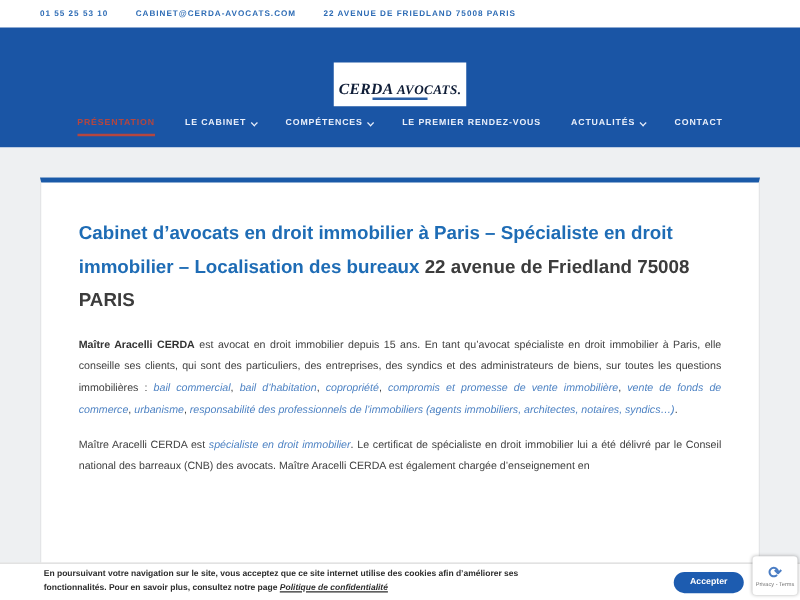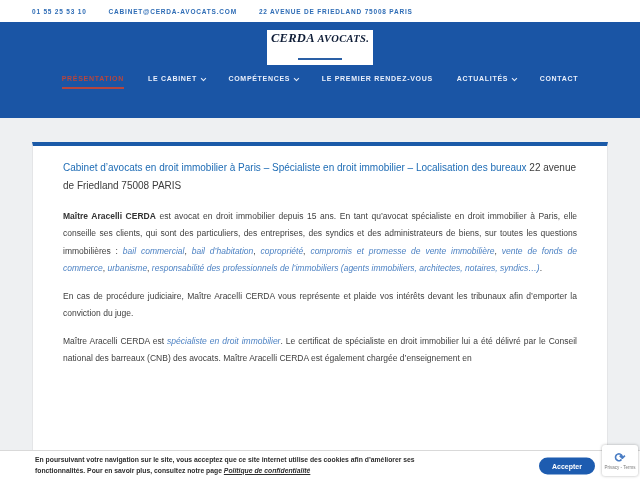--- a/index.html
+++ b/index.html
@@ -8,43 +8,43 @@
   .stage { position:relative; width:640px; height:480px; overflow:hidden; }
 
   
   .topbar { height:22px; background:#ffffff; display:flex; align-items:center;
     padding-left:32px; gap:22px; }
   .topbar a, .topbar span { font-size:6.5px; font-weight:bold; letter-spacing:.8px;
     color:#2e6cb5; text-decoration:none; text-transform:uppercase; }
 
   
   .band { height:96px; background:#1a55a5; text-align:center; }
-  .logo-box { display:inline-block; margin-top:8px; width:106px; height:35px;
-    background:#ffffff; position:relative; padding-top:1px; }
+  .logo-box { display:inline-block; margin-top:28px; width:106px; height:35px;
+    background:#ffffff; position:relative; padding-top:14px; }
   .logo-text { font-family:"Liberation Serif", serif; font-style:italic; font-weight:bold;
     color:#0e1c36; font-size:12.5px; letter-spacing:.3px; white-space:nowrap; }
   .logo-text .sfx { font-size:10.5px; }
   .logo-rule { position:absolute; left:50%; transform:translateX(-50%); bottom:5px;
     width:44px; height:2px; background:#2a5fa5; }
 
   .nav { margin-top:10px; display:flex; justify-content:center; align-items:center; gap:24px; }
   .nav-item { display:flex; align-items:center; gap:4px; cursor:pointer;
     font-size:7px; font-weight:bold; letter-spacing:.7px; color:#e9effb;
     text-transform:uppercase; padding-bottom:5px; border-bottom:2px solid transparent; }
   .nav-item.active { color:#b5463f; border-bottom-color:#b5463f; }
   .chev { width:3.5px; height:3.5px; border-right:1.2px solid currentColor;
     border-bottom:1.2px solid currentColor; transform:rotate(45deg) translateY(-1px); }
 
   
   .page { position:absolute; top:118px; left:0; right:0; bottom:0; background:#eef0f2; }
   .card { width:576px; margin:24px auto 0; background:#ffffff;
     border-top:4px solid #1a5aa8; border-left:1px solid #e4e5e7; border-right:1px solid #e4e5e7;
     padding:9px 30px 40px; height:340px; }
-  .card h1 { font-size:10px; line-height:1.8; font-weight:normal; color:#1e6cb5;
-    margin:4px 0 13px; }
+  .card h1 { font-size:15px; line-height:1.8; font-weight:bold; color:#1e6cb5;
+    margin:18px 0 13px; }
   .card h1 .s-dark { color:#3c3c3c; }
   .card p { font-size:8.5px; line-height:2.05; color:#404040; text-align:justify;
     margin-bottom:10px; }
   .card p strong { color:#333333; }
   a.ilink { color:#4d82c3; text-decoration:none;font-style:italic; }
 
   
   .cookiebar { position:absolute; left:0; right:0; bottom:0; height:30px; background:#ffffff;
     border-top:1px solid #d9d9d9; display:flex; align-items:center; padding-left:35px; }
   .cookie-msg { width:382px; font-size:6.8px; font-weight:bold; color:#2d2d2d; line-height:1.55; }
@@ -99,21 +99,20 @@
       <div class="nav-item">
         <span>CONTACT</span>
       </div>
     </nav>
   </div>
 
   <div class="page">
     <div class="card">
       <h1><span class="s-blue">Cabinet d’avocats en droit immobilier à Paris – Spécialiste en droit immobilier – Localisation des bureaux </span><span class="s-dark">22 avenue de Friedland 75008 PARIS</span></h1>
       <p><strong>Maître Aracelli CERDA</strong> est avocat en droit immobilier depuis 15 ans. En tant qu’avocat spécialiste en droit immobilier à Paris, elle conseille ses clients, qui sont des particuliers, des entreprises, des syndics et des administrateurs de biens, sur toutes les questions immobilières : <a class="ilink" href="#">bail commercial</a>, <a class="ilink" href="#">bail d’habitation</a>, <a class="ilink" href="#">copropriété</a>, <a class="ilink" href="#">compromis et promesse de vente immobilière</a>, <a class="ilink" href="#">vente de fonds de commerce</a>, <a class="ilink" href="#">urbanisme</a>, <a class="ilink" href="#">responsabilité des professionnels de l’immobiliers (agents immobiliers, architectes, notaires, syndics…)</a>.</p>
-      <p>En cas de procédure judiciaire, Maître Aracelli CERDA vous représente et plaide vos intérêts devant les tribunaux afin d’emporter la conviction du juge.</p>
       <p>Maître Aracelli CERDA est <a class="ilink" href="#">spécialiste en droit immobilier</a>. Le certificat de spécialiste en droit immobilier lui a été délivré par le Conseil national des barreaux (CNB) des avocats. Maître Aracelli CERDA est également chargée d’enseignement en</p>
     </div>
   </div>
 
   <div class="cookiebar">
     <div class="cookie-msg">En poursuivant votre navigation sur le site, vous acceptez que ce site internet utilise des cookies afin d’améliorer ses fonctionnalités. Pour en savoir plus, consultez notre page <a class="ilink" href="#">Politique de confidentialité</a></div>
     <button class="accept-btn">Accepter</button>
   </div>
 
   <div class="recaptcha">

